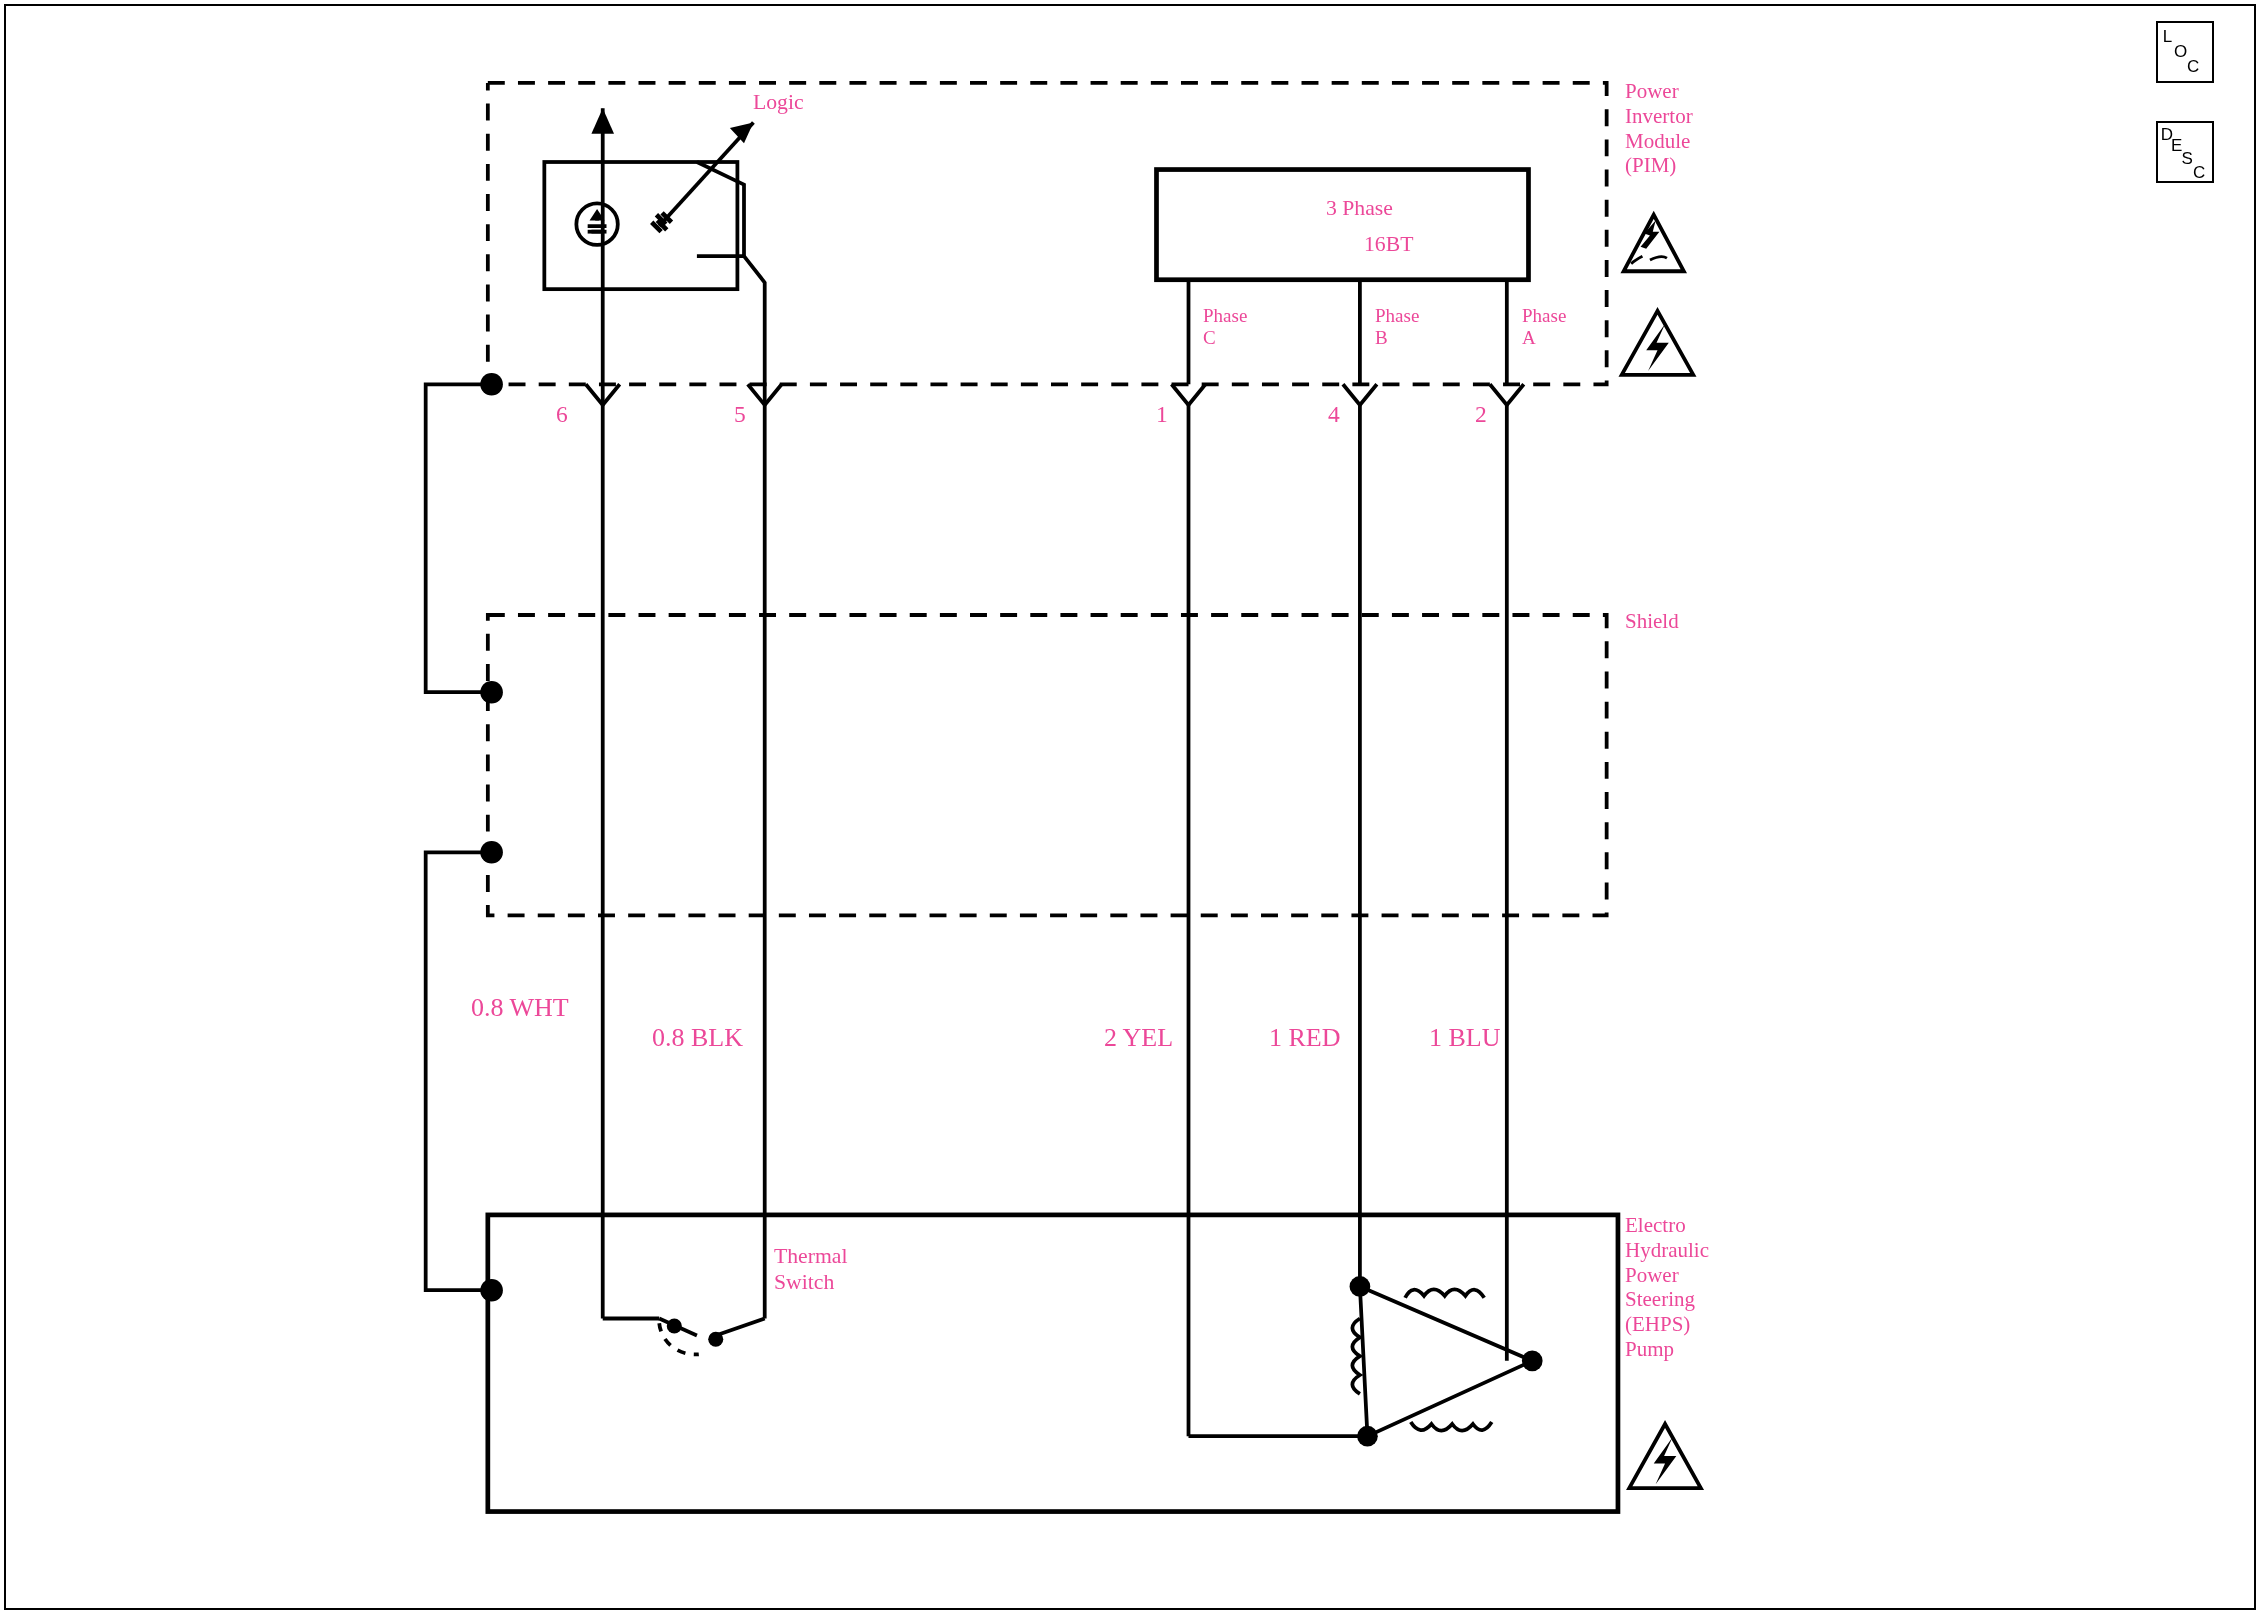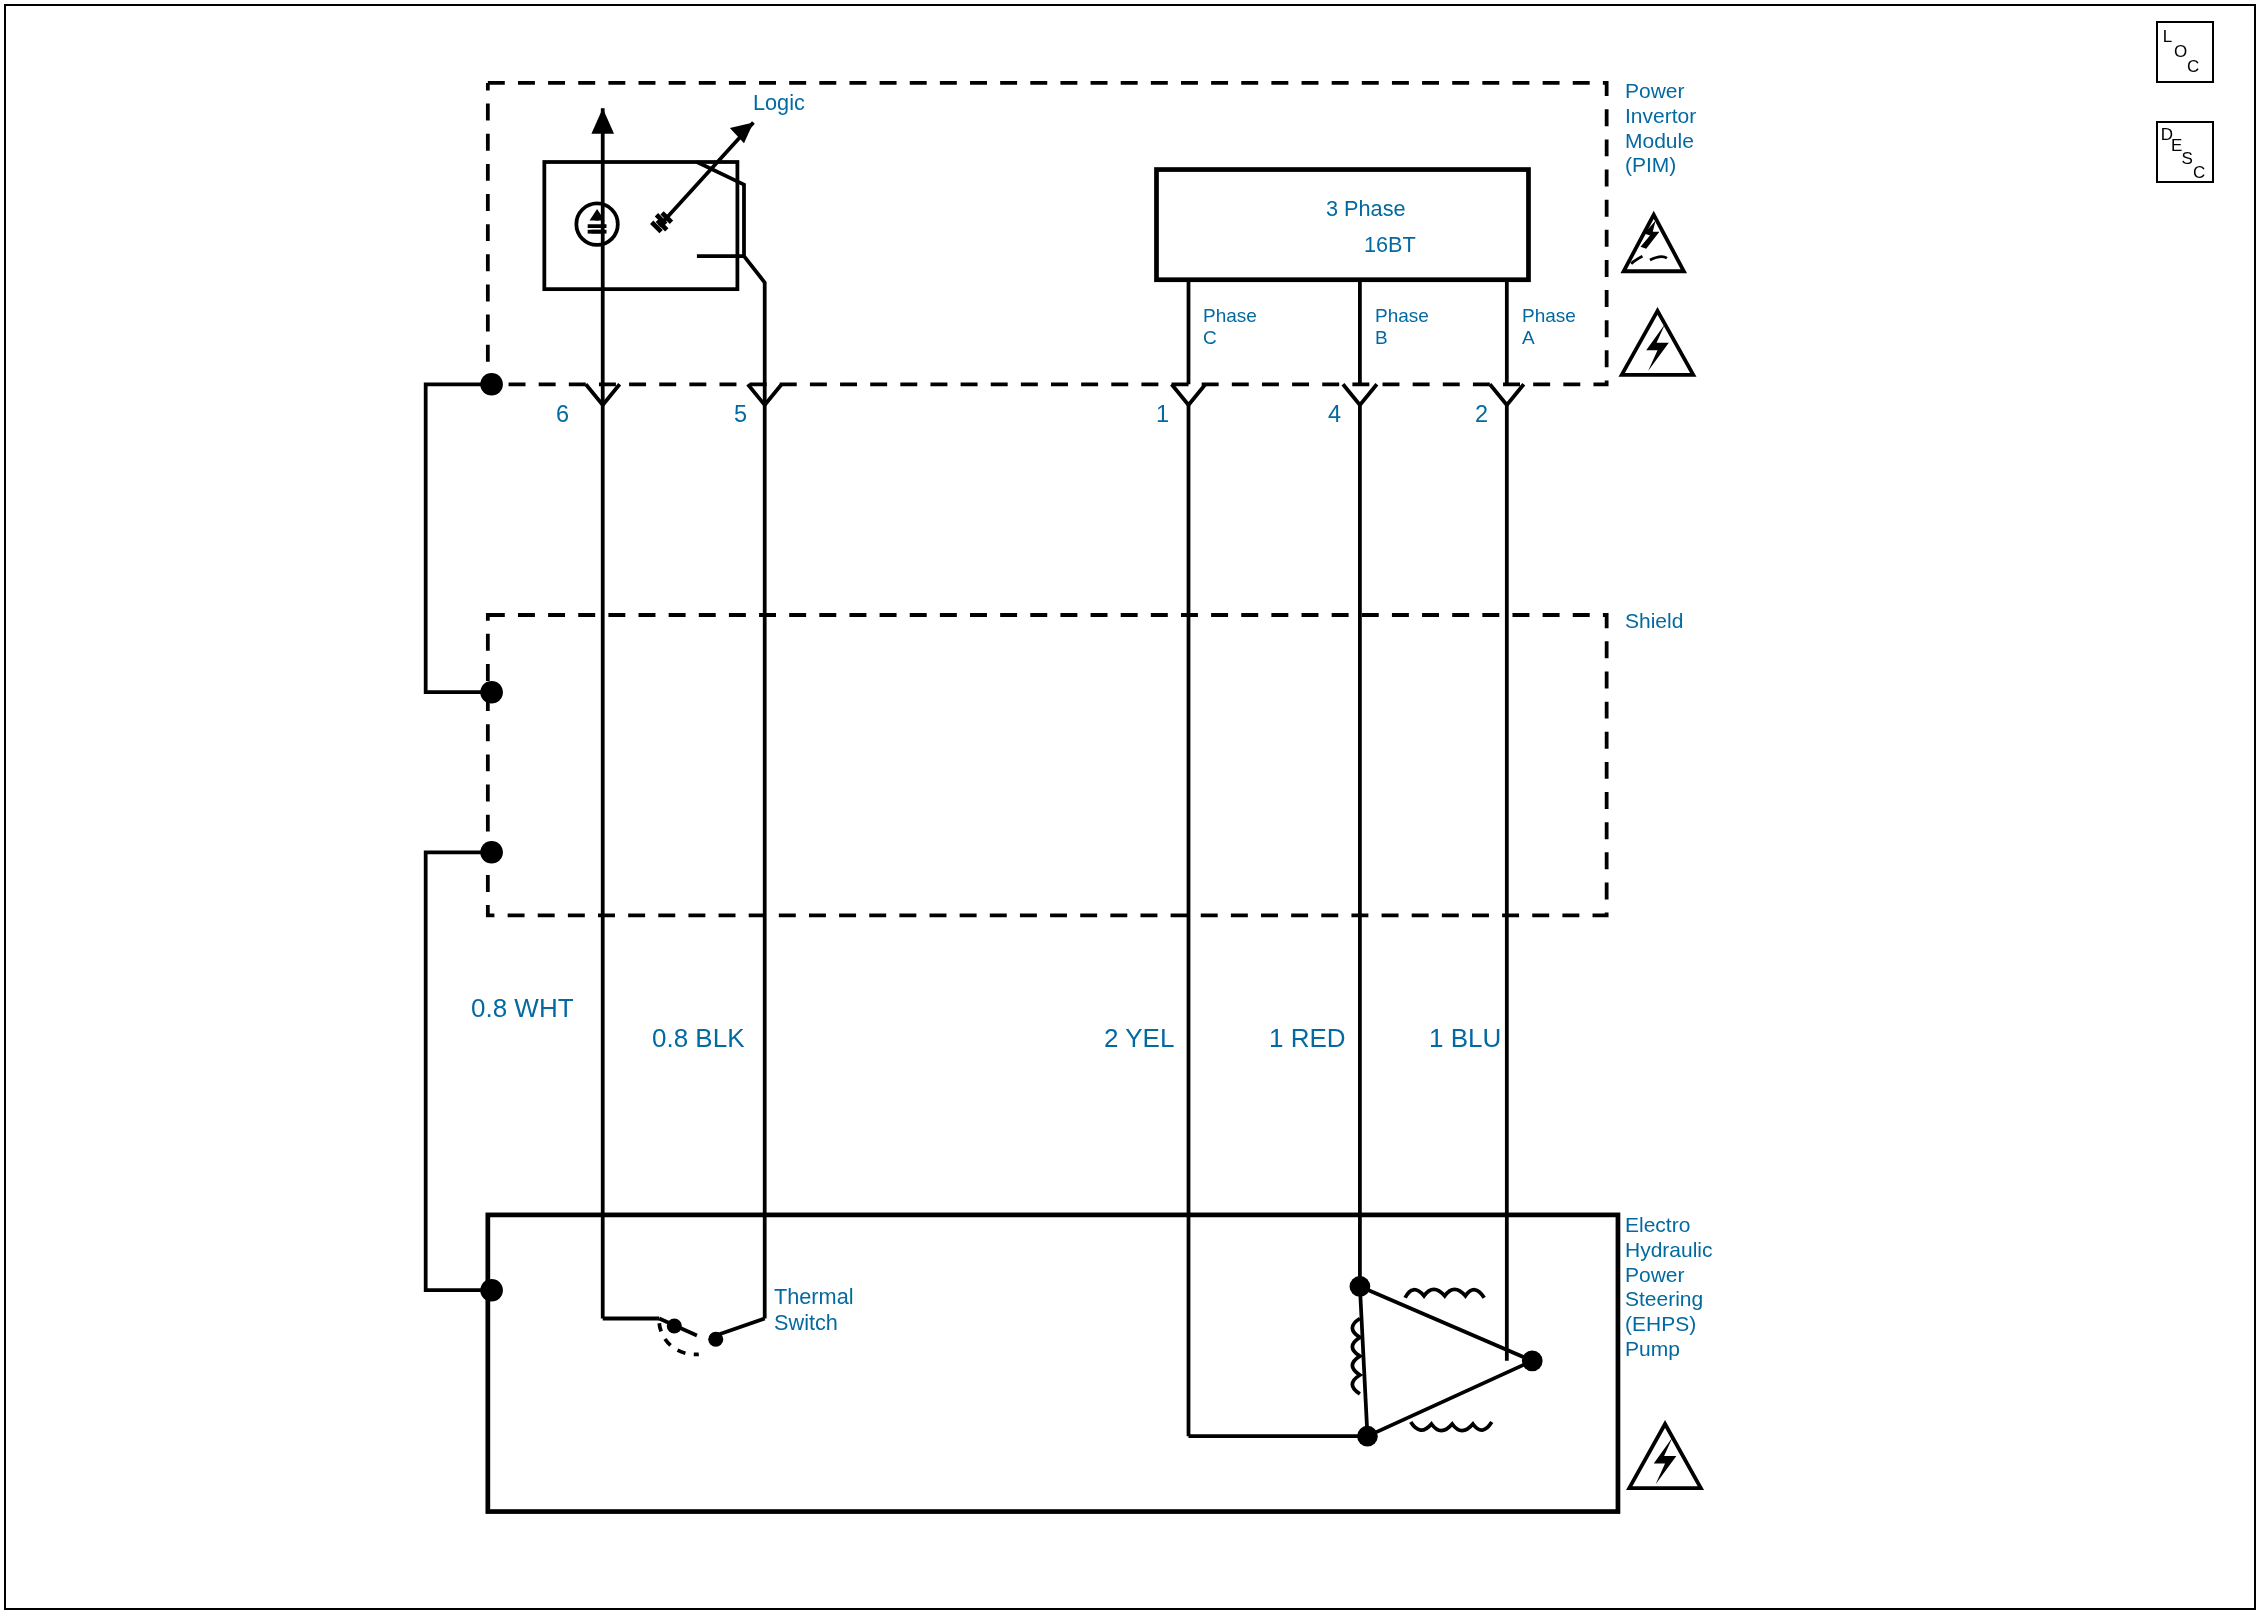--- a/index.html
+++ b/index.html
@@ -29,22 +29,22 @@
   }
   svg.diagram {
     position: absolute;
     left: 0;
     top: 0;
     width: 2264px;
     height: 1618px;
   }
   .lbl {
     position: absolute;
-    font-family: Liberation Sans, sans-serif;
-    color: #0369a1;
+    font-family: Liberation Serif, serif;
+    color: #ec4899;
     white-space: pre;
     line-height: 1.18;
   }
   .big {
     font-size: 21px;
   }
   .med {
     font-size: 21.7px;
   }
   .small {
@@ -218,21 +218,21 @@
   <div class="lbl pin" style="left:1475px; top:401px;">2</div>
 
   <div class="lbl big" style="left:1625px; top:609px;">Shield</div>
 
   <div class="lbl wire" style="left:471px; top:993px;">0.8 WHT</div>
   <div class="lbl wire" style="left:652px; top:1023px;">0.8 BLK</div>
   <div class="lbl wire" style="left:1104px; top:1023px;">2 YEL</div>
   <div class="lbl wire" style="left:1269px; top:1023px;">1 RED</div>
   <div class="lbl wire" style="left:1429px; top:1023px;">1 BLU</div>
 
-  <div class="lbl med" style="left:774px; top:1284px;">Thermal
+  <div class="lbl med" style="left:774px; top:1244px;">Thermal
 Switch</div>
 
   <div class="lbl big" style="left:1625px; top:1213px;">Electro
 Hydraulic
 Power
 Steering
 (EHPS)
 Pump</div>
 
   <div class="icon-box" style="left:2156px; top:21px; width:58px; height:62px;">

